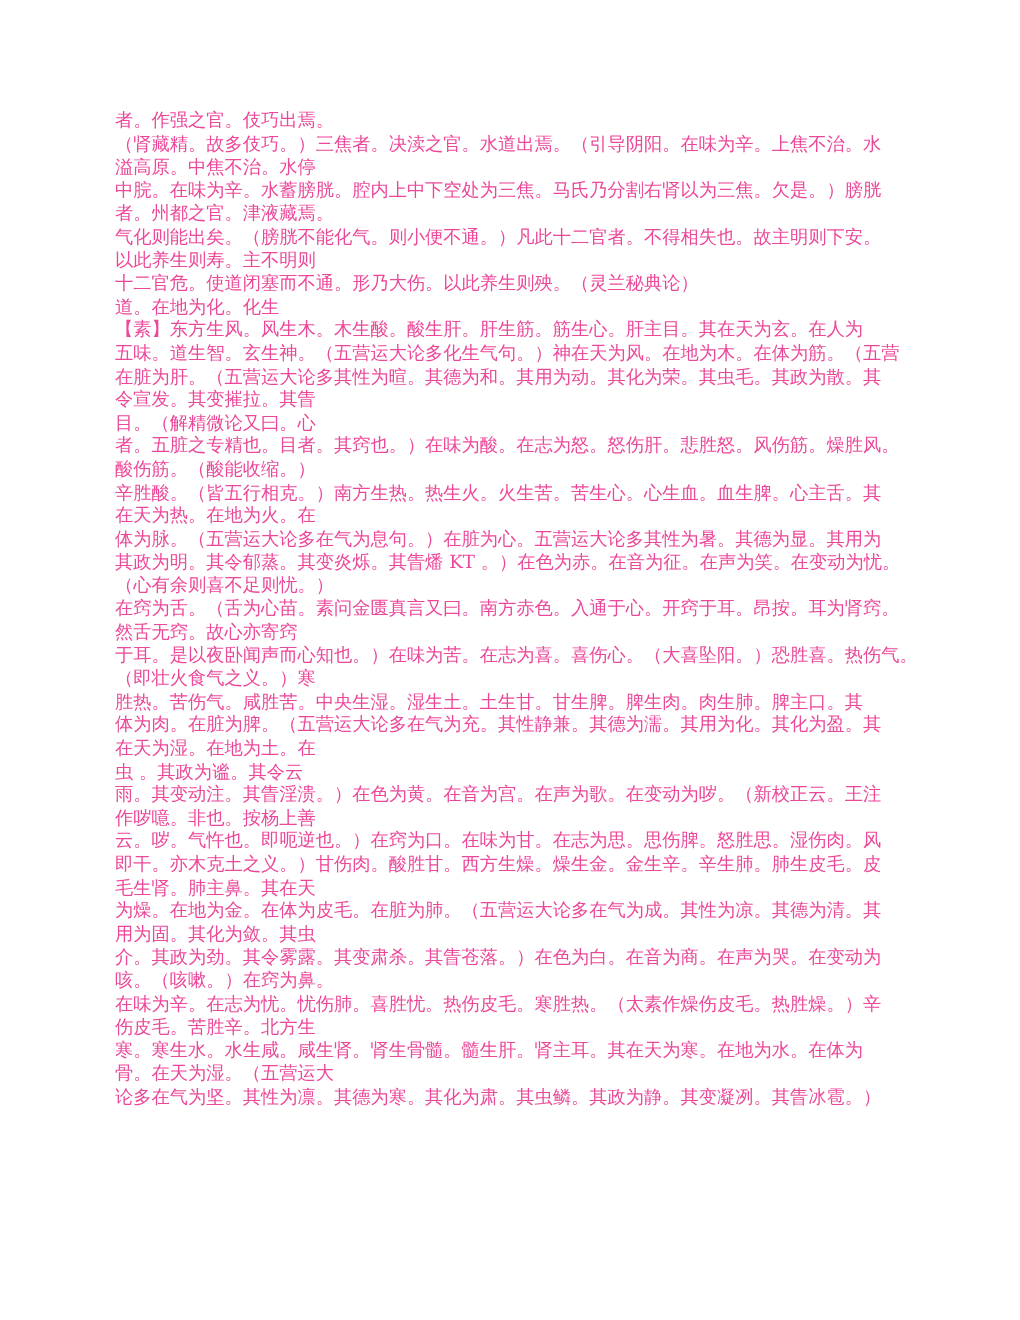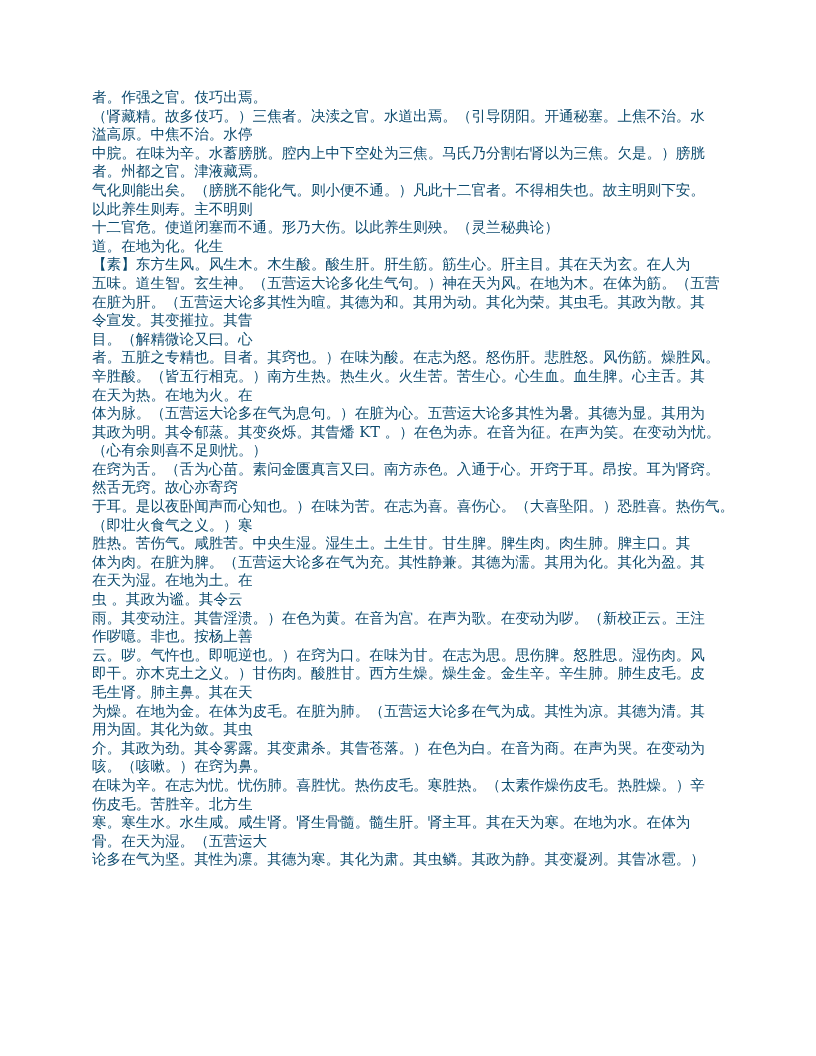--- a/index.html
+++ b/index.html
@@ -14,48 +14,49 @@
       overflow: hidden;
     }
     .page {
       position: absolute;
       left: 92px;
       top: 88px;
       width: 610px;
       font-family: "DejaVu Serif", "Liberation Serif", serif;
       font-size: 14.6px;
       line-height: 18.6px;
-      color: #0c4a6e;
+      color: #ec4899;
     }
     .line {
       display: block;
       white-space: nowrap;
       height: 18.6px;
       letter-spacing: 0px;
     }
   </style>
 </head>
 <body>
 
 <div class="page">
   <span class="line">者。作强之官。伎巧出焉。</span>
-  <span class="line">（肾藏精。故多伎巧。）三焦者。决渎之官。水道出焉。（引导阴阳。开通秘塞。上焦不治。水</span>
+  <span class="line">（肾藏精。故多伎巧。）三焦者。决渎之官。水道出焉。（引导阴阳。在味为辛。上焦不治。水</span>
   <span class="line">溢高原。中焦不治。水停</span>
   <span class="line">中脘。在味为辛。水蓄膀胱。腔内上中下空处为三焦。马氏乃分割右肾以为三焦。欠是。）膀胱</span>
   <span class="line">者。州都之官。津液藏焉。</span>
   <span class="line">气化则能出矣。（膀胱不能化气。则小便不通。）凡此十二官者。不得相失也。故主明则下安。</span>
   <span class="line">以此养生则寿。主不明则</span>
   <span class="line">十二官危。使道闭塞而不通。形乃大伤。以此养生则殃。（灵兰秘典论）</span>
   <span class="line">道。在地为化。化生</span>
   <span class="line">【素】东方生风。风生木。木生酸。酸生肝。肝生筋。筋生心。肝主目。其在天为玄。在人为</span>
   <span class="line">五味。道生智。玄生神。（五营运大论多化生气句。）神在天为风。在地为木。在体为筋。（五营</span>
   <span class="line">在脏为肝。（五营运大论多其性为暄。其德为和。其用为动。其化为荣。其虫毛。其政为散。其</span>
   <span class="line">令宣发。其变摧拉。其眚</span>
   <span class="line">目。（解精微论又曰。心</span>
   <span class="line">者。五脏之专精也。目者。其窍也。）在味为酸。在志为怒。怒伤肝。悲胜怒。风伤筋。燥胜风。</span>
+  <span class="line">酸伤筋。（酸能收缩。）</span>
   <span class="line">辛胜酸。（皆五行相克。）南方生热。热生火。火生苦。苦生心。心生血。血生脾。心主舌。其</span>
   <span class="line">在天为热。在地为火。在</span>
   <span class="line">体为脉。（五营运大论多在气为息句。）在脏为心。五营运大论多其性为暑。其德为显。其用为</span>
   <span class="line">其政为明。其令郁蒸。其变炎烁。其眚燔 KT 。）在色为赤。在音为征。在声为笑。在变动为忧。</span>
   <span class="line">（心有余则喜不足则忧。）</span>
   <span class="line">在窍为舌。（舌为心苗。素问金匮真言又曰。南方赤色。入通于心。开窍于耳。昂按。耳为肾窍。</span>
   <span class="line">然舌无窍。故心亦寄窍</span>
   <span class="line">于耳。是以夜卧闻声而心知也。）在味为苦。在志为喜。喜伤心。（大喜坠阳。）恐胜喜。热伤气。</span>
   <span class="line">（即壮火食气之义。）寒</span>
   <span class="line">胜热。苦伤气。咸胜苦。中央生湿。湿生土。土生甘。甘生脾。脾生肉。肉生肺。脾主口。其</span>

